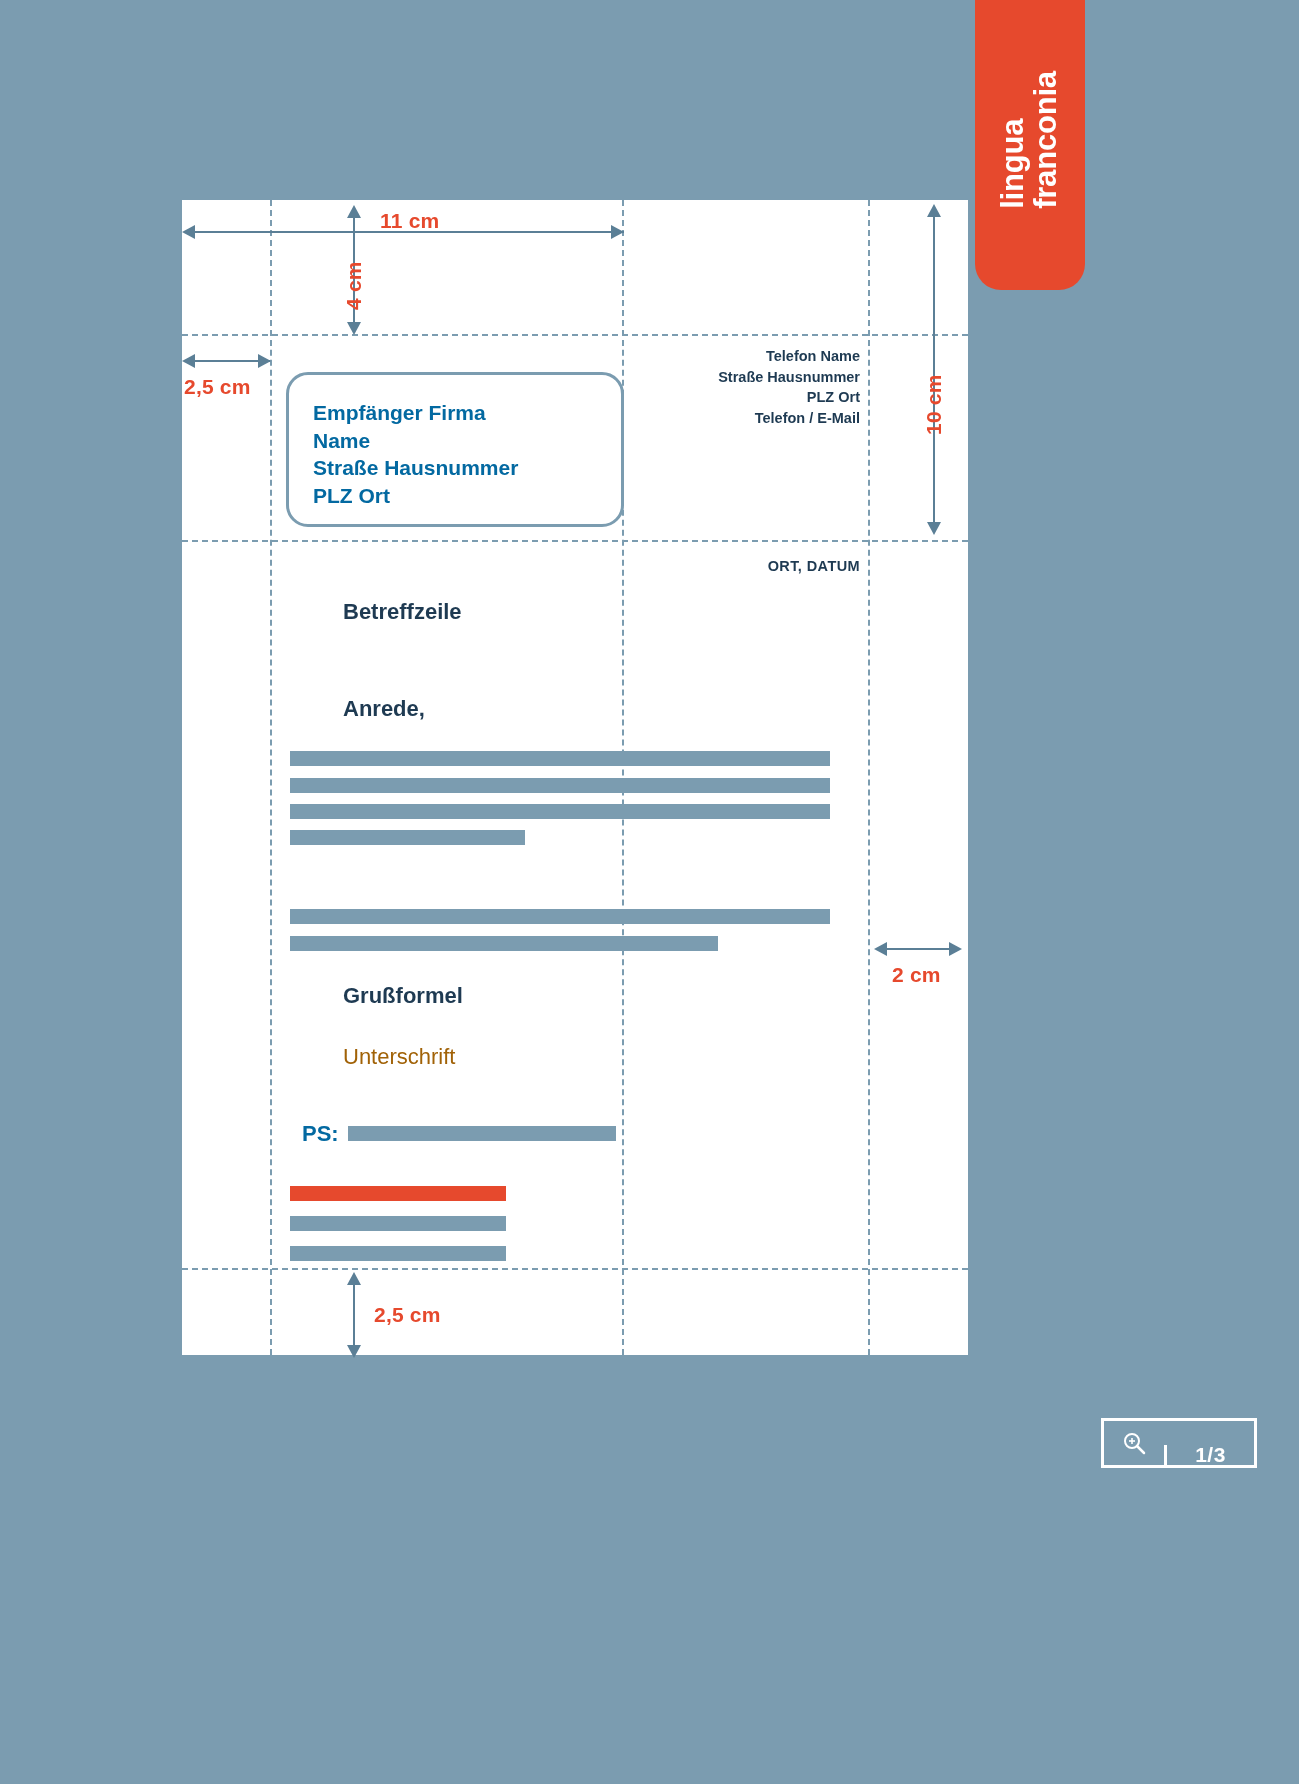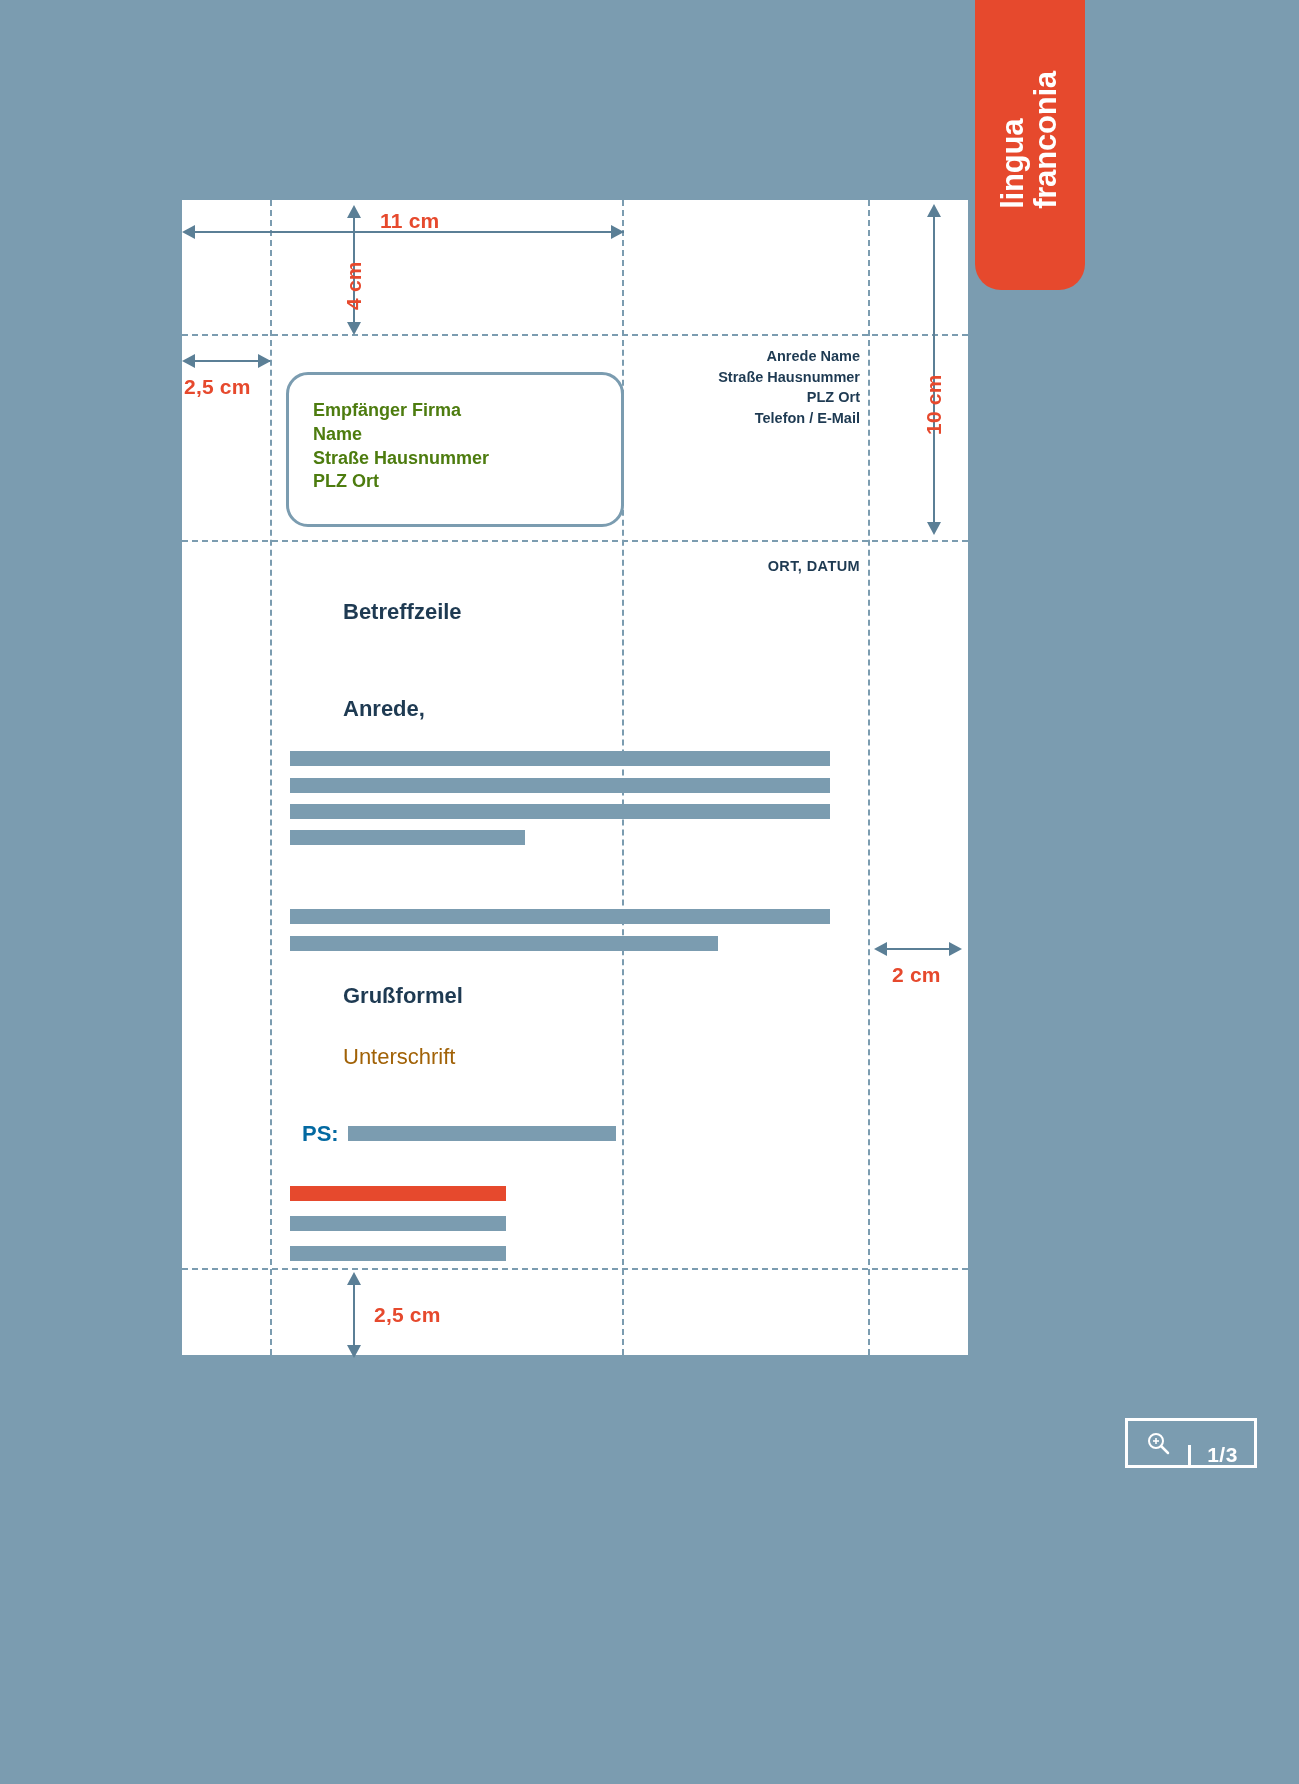--- a/index.html
+++ b/index.html
@@ -90,22 +90,22 @@
   .addr-box {
     position: absolute;
     left: 104px; top: 172px;
     width: 338px; height: 155px;
     border: 3px solid #7b9cb0;
     border-radius: 22px;
   }
   .addr-text {
     position: absolute;
     left: 24px; top: 24px;
-    color: #4d7c0f;
-    font-size: 18px;
+    color: #0369a1;
+    font-size: 21px;
     font-weight: bold;
     line-height: 1.32;
     white-space: nowrap;
   }
   .addr-text span { display: block; }
 
   
   .sender {
     position: absolute;
     right: 108px; top: 146px;
@@ -164,21 +164,21 @@
     border: 3px solid #ffffff;
     height: 50px;
   }
   .pager-cell {
     display: flex; align-items: center; justify-content: center;
     color: #ffffff;
     font-size: 21px;
     font-weight: bold;
   }
   .pager-cell.icon { width: 60px; }
-  .pager-cell.num  { width: 66px; border-left: 3px solid #ffffff; letter-spacing: 0.5px; margin-top: 24px; }
+  .pager-cell.num  { width: 90px; border-left: 3px solid #ffffff; letter-spacing: 0.5px; margin-top: 24px; }
 
   .site-url {
     position: absolute;
     right: 42px; top: 1490px;
     color: #ffffff;
     font-size: 28px;
     letter-spacing: 0.3px;
     white-space: nowrap;
   }
 </style>
@@ -237,21 +237,21 @@
     <div class="addr-box">
       <div class="addr-text">
         <span>Empfänger Firma</span>
         <span>Name</span>
         <span>Straße Hausnummer</span>
         <span>PLZ Ort</span>
       </div>
     </div>
 
     <div class="sender">
-      <span>Anrede Name</span>
+      <span>Telefon Name</span>
       <span>Straße Hausnummer</span>
       <span>PLZ Ort</span>
       <span>Telefon / E-Mail</span>
     </div>
 
     <div class="ortdatum">ORT, DATUM</div>
 
     <div class="body-label" style="top:399px;">Betreffzeile</div>
 
     <div class="body-label" style="top:496px;text-align:right;">Anrede,</div>

